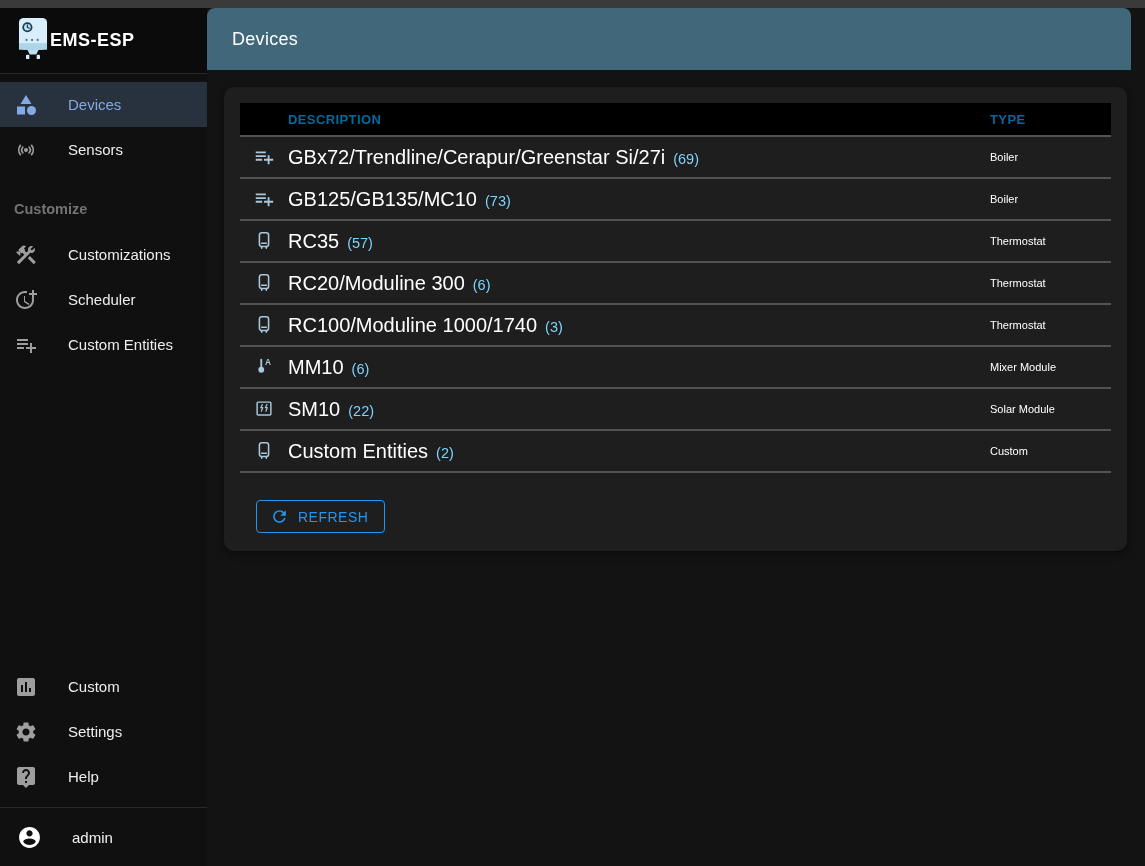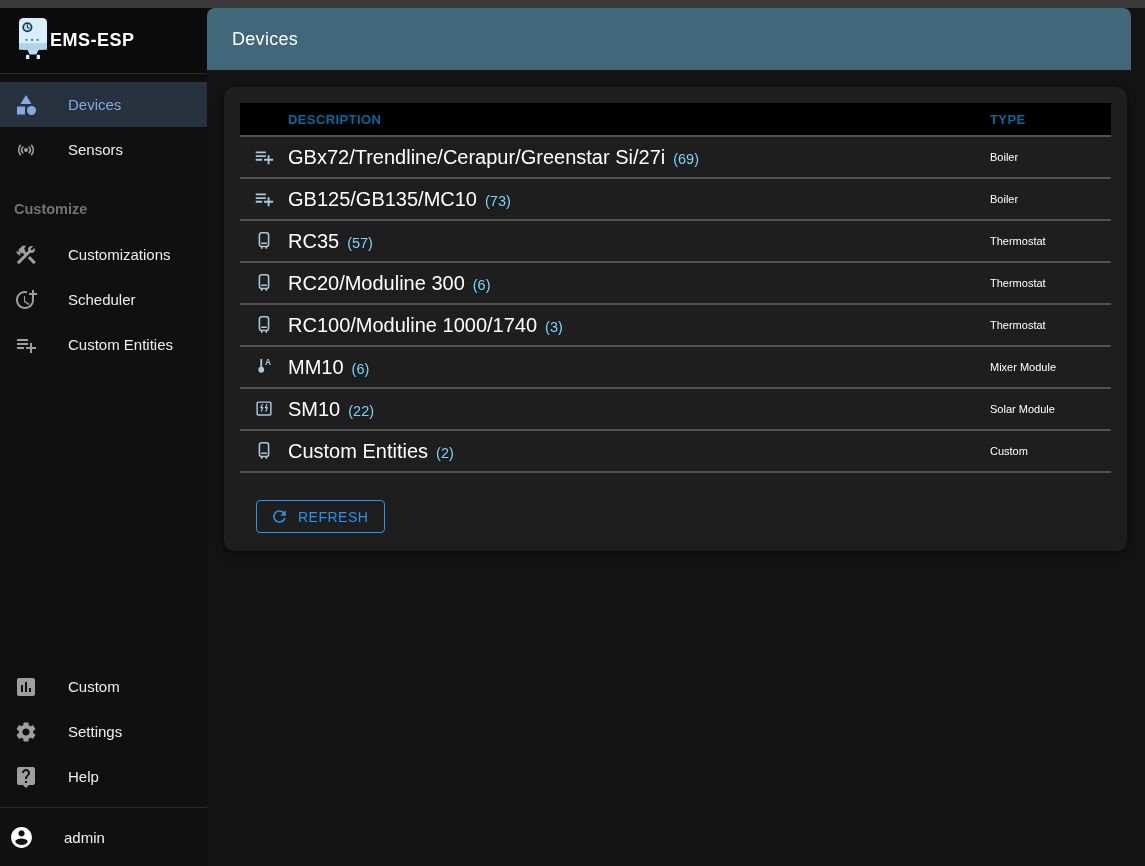--- a/index.html
+++ b/index.html
@@ -34,21 +34,21 @@
   .nav-item.active { background:#28313e; color:#85a9e2; }
   .nav-item.active .ico { color:#85a9e2; }
 
   .subheader {
     margin-top:14px; height:46px; display:flex; align-items:center;
     padding:0 14px; color:#737373; font-weight:bold; font-size:14.5px;
   }
   .spacer { flex:1; }
   .side-divider { border-top:1px solid #282828; margin-top:8px; flex:none; }
   .user-row {
-    height:58px; display:flex; align-items:center; padding:0 8px; gap:30px;
+    height:58px; display:flex; align-items:center; padding:0 16px; gap:30px;
     color:#f2f2f2; font-size:15px; cursor:pointer; flex:none;
   }
   .user-row .ico { width:26px; height:26px; display:flex; align-items:center; justify-content:center; color:#fff; }
 
   
   .appbar {
     position:absolute; left:207px; top:8px; right:14px; height:62px;
     background:#41677a; border-radius:8px 8px 0 0;
     display:flex; align-items:center; padding:0 25px;
   }

